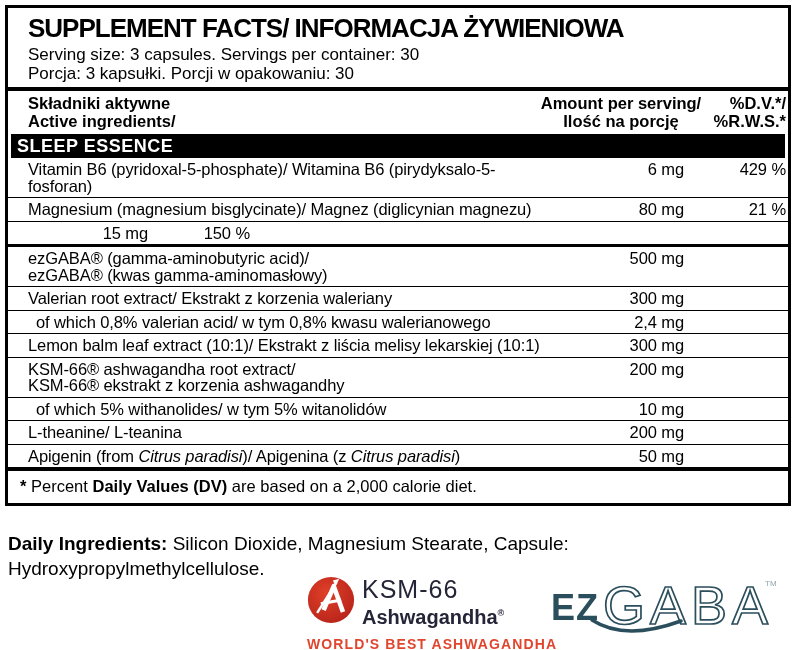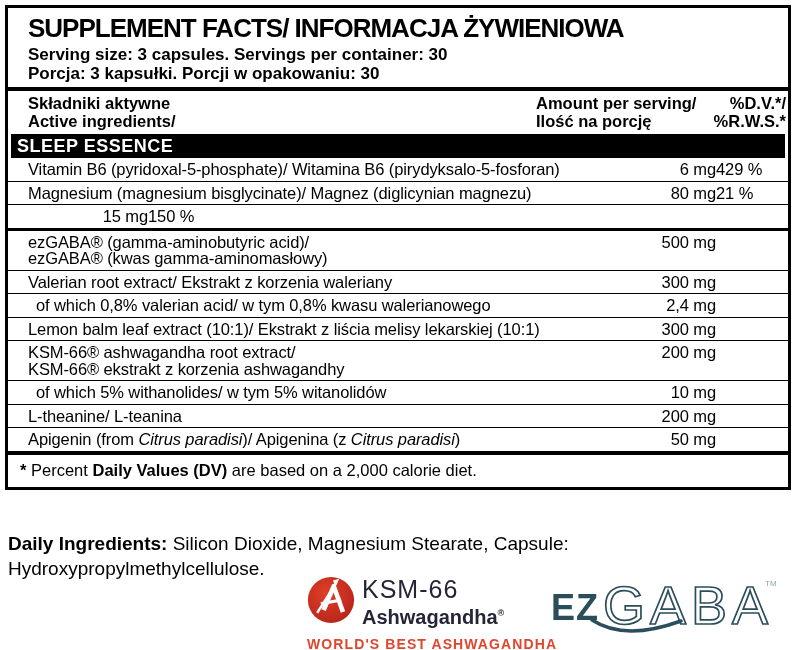--- a/index.html
+++ b/index.html
@@ -9,45 +9,45 @@
     overflow:hidden;
   }
   .box{
     position:absolute;left:5px;top:5px;width:780px;
     border:3px solid #000;background:#fff;box-sizing:content-box;
   }
   .title{
     margin:5px 18px 2px 20px;font-size:26px;font-weight:800;
     letter-spacing:-1px;line-height:30px;white-space:nowrap;
   }
-  .serving{margin:0 20px;font-size:17px;font-weight:700;line-height:19px;white-space:nowrap;}
+  .serving{margin:0 20px;font-size:17px;font-weight:400;line-height:19px;white-space:nowrap;}
   .rule{height:4px;background:#000;margin-top:4px;}
   .rule.bottom{margin-top:0;}
   .headrow{
     display:flex;align-items:flex-end;
     padding:4px 2px 4px 20px;font-weight:700;font-size:16.5px;line-height:17.5px;
   }
   .h-name{flex:1;}
-  .h-amt{width:170px;text-align:left;white-space:nowrap;}
+  .h-amt{width:170px;text-align:center;white-space:nowrap;}
   .h-dv{width:80px;text-align:right;white-space:nowrap;}
   .bar{
     margin:0 3px;background:#000;color:#fff;font-weight:700;
     font-size:18px;line-height:24px;padding-left:6px;letter-spacing:.5px;
   }
   .row{
     display:flex;align-items:flex-start;
     padding:3px 2px 3px 20px;border-bottom:1.5px solid #000;
     font-size:16.5px;line-height:16.5px;letter-spacing:-0.1px;
   }
   .row.thick{border-bottom:3.5px solid #000;}
   .row:last-child{border-bottom:none;}
   .row .name{flex:1;padding-right:8px;}
   .row.indent .name{padding-left:8px;}
   .row .amt{width:120px;text-align:right;white-space:nowrap;}
-  .row .dv{width:70px;text-align:left;white-space:nowrap;}
+  .row .dv{width:70px;text-align:right;white-space:nowrap;padding-left:32px;}
   .i{font-style:italic;}
   .b{font-weight:700;}
   .footnotes{padding:5px 10px 7px 12px;font-size:16.5px;line-height:20px;}
   .other{
     position:absolute;left:8px;top:531px;width:615px;
     font-size:19px;line-height:25px;
   }
   .logos{position:absolute;left:4px;top:572px;width:797px;height:78px;}
   .ksm{position:absolute;left:303px;top:2px;width:196px;}
   .ksm-row{display:flex;align-items:center;gap:7px;}

